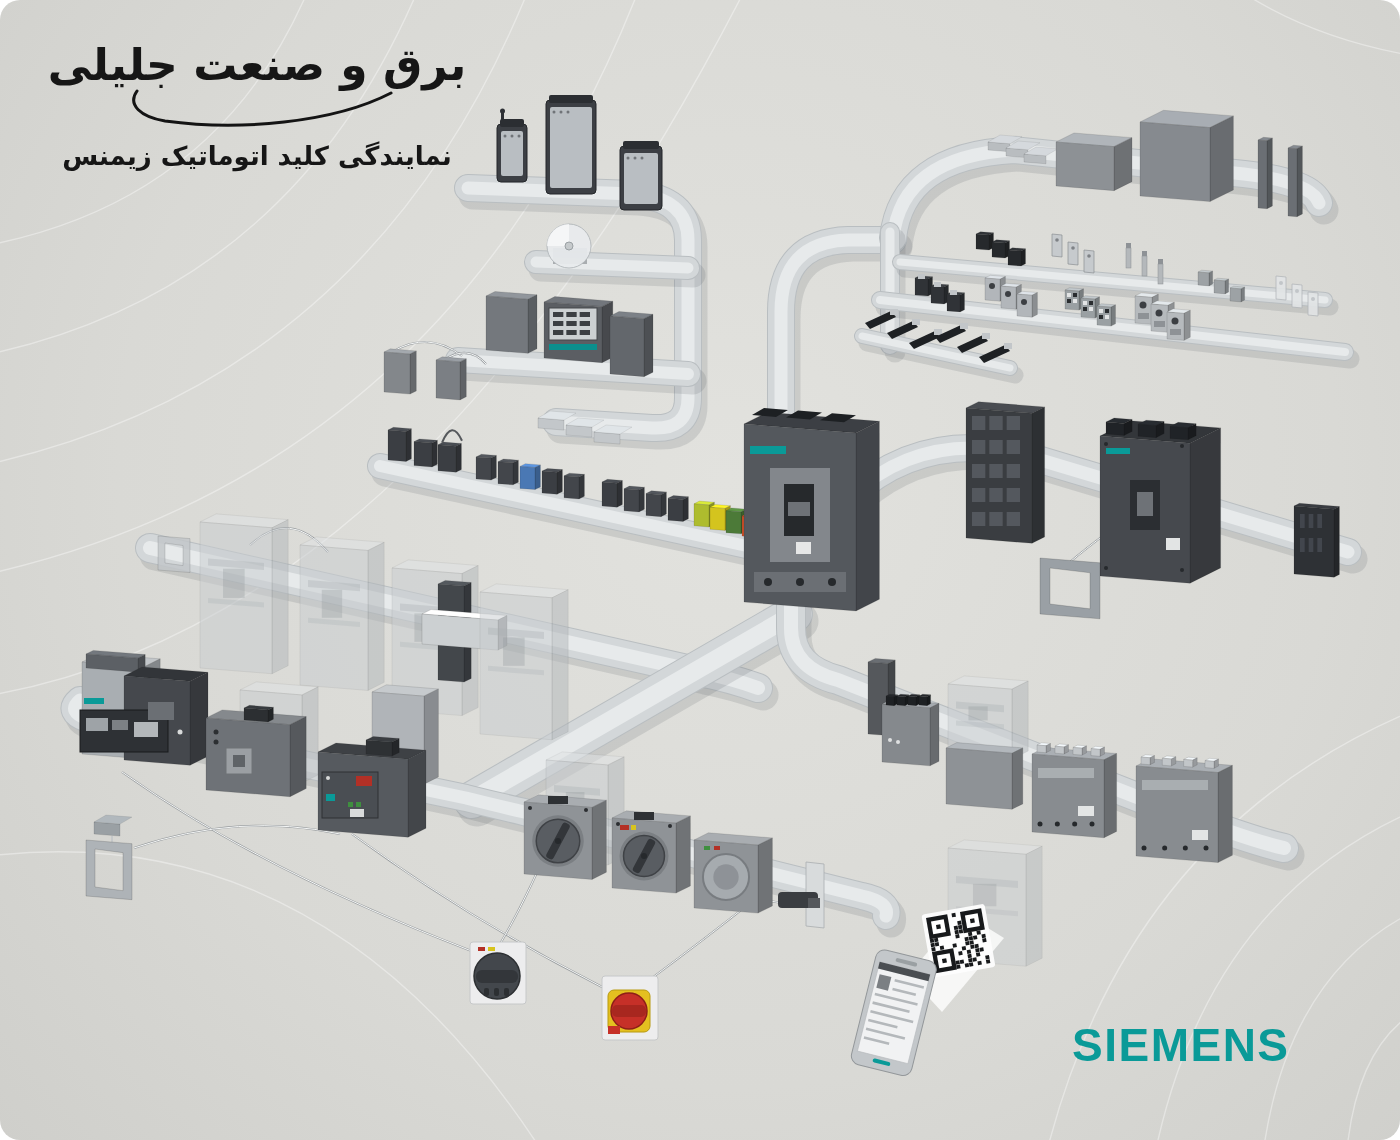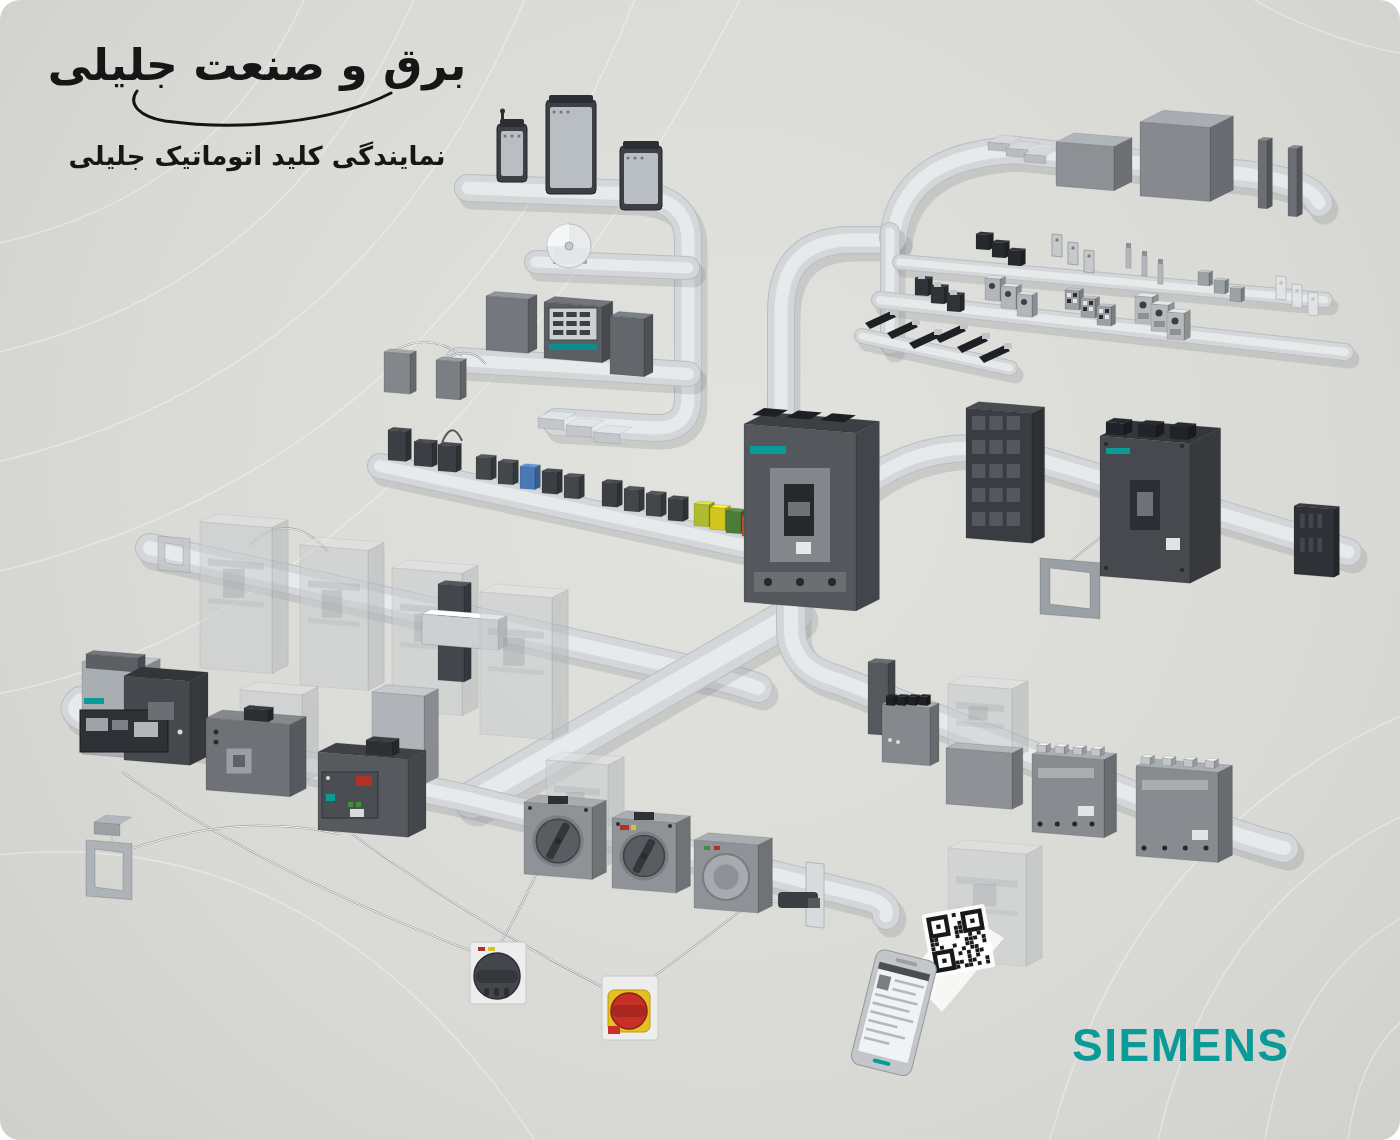--- a/index.html
+++ b/index.html
@@ -867,17 +867,17 @@
           <rect x="22" y="108" width="18" height="4" rx="2" fill="#0a9a98"></rect>
         </g>
       </g>
     </svg>
 
   <div class="brand">
     <div class="brand-title">برق و صنعت جلیلی</div>
     <svg class="flourish" width="420" height="46">
       <path d="M 344 6 C 286 36 192 44 118 34 C 94 30 80 18 90 4" fill="none" stroke="#141414" stroke-width="3" stroke-linecap="round"></path>
     </svg>
-    <div class="brand-sub">نمایندگی کلید اتوماتیک جلیلی</div>
+    <div class="brand-sub">نمایندگی کلید اتوماتیک زیمنس</div>
   </div>
 
   <div class="siemens" style="color: rgb(10, 154, 152);">SIEMENS</div>
 </div>
 
 </body></html>

